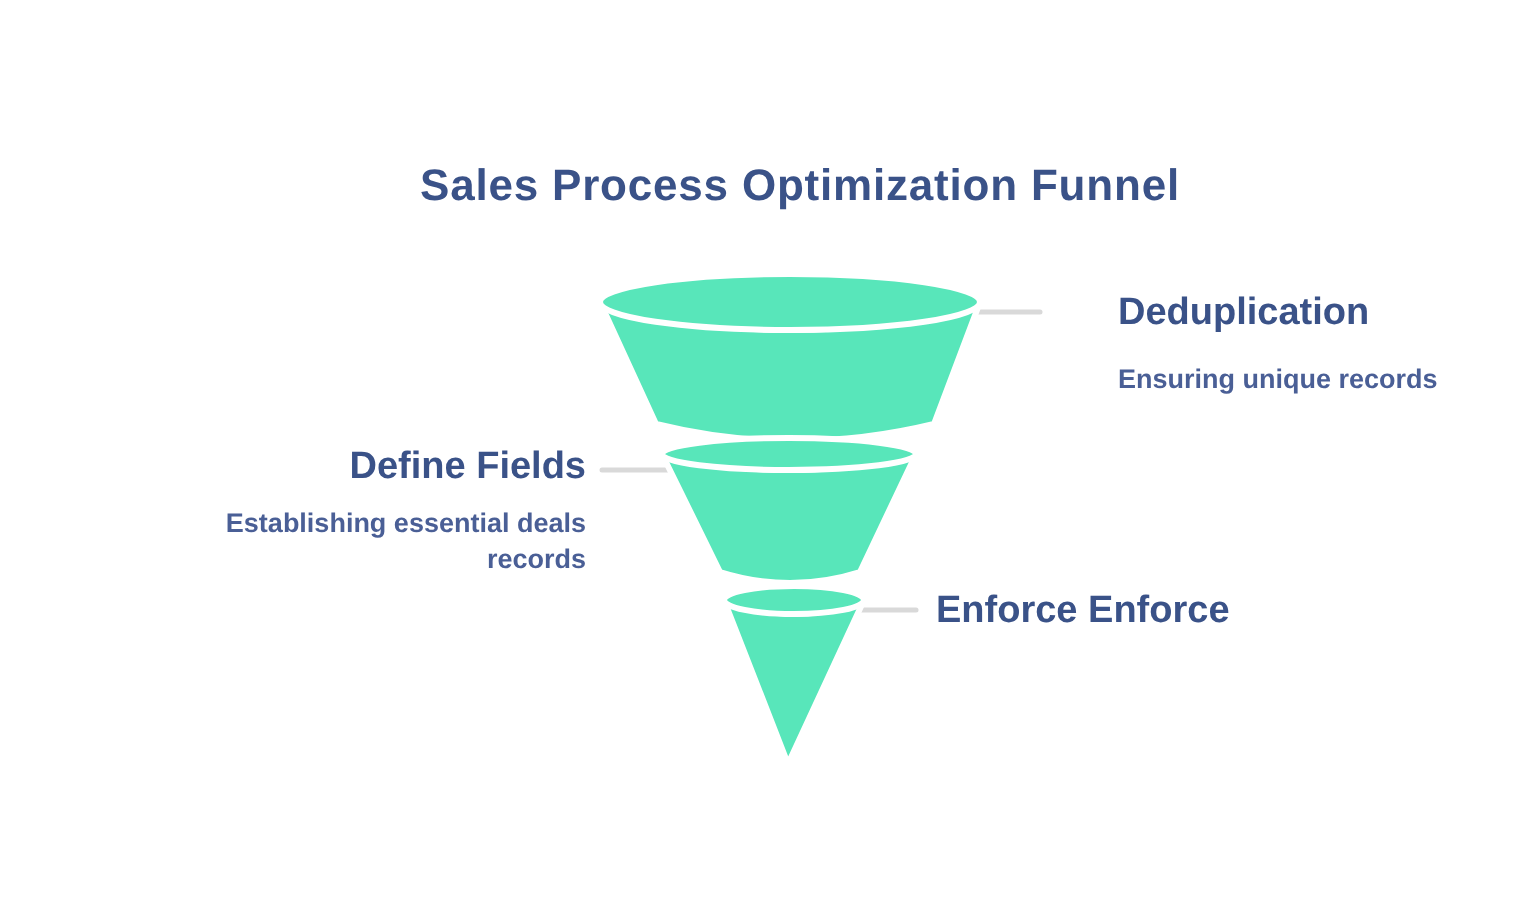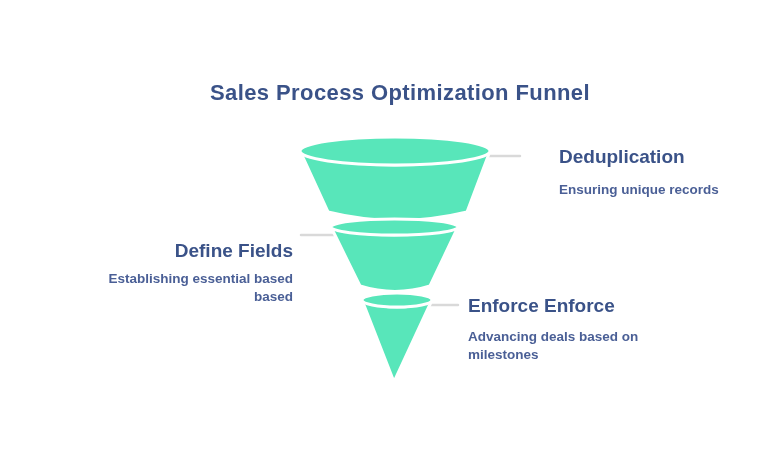--- a/index.html
+++ b/index.html
@@ -66,21 +66,21 @@
   .stage-desc{
     margin-top:11px;
     font-size:13.5px;
     line-height:18px;
     font-weight:700;
     color:var(--description-text);
   }
   .desc-line{display:block;}
   .stage-block.dedup{left:530px;top:145px;margin-left:29px;}
   .stage-block.dedup .stage-desc{margin-top:13px;}
-  .stage-block.define{right:475px;top:222px;margin-top:17px;}
+  .stage-block.define{right:475px;top:222px;}
   .stage-block.define .stage-desc{margin-top:8px;}
   .stage-block.enforce{left:468px;top:294px;}
 </style>
 </head>
 <body>
 
 <div class="canvas">
 
   <h1 class="diagram-title">Sales Process Optimization Funnel</h1>
 
@@ -103,26 +103,22 @@
   <div class="stage-block dedup">
     <div class="stage-title">Deduplication</div>
     <div class="stage-desc">
       <span class="desc-line">Ensuring unique records</span>
     </div>
   </div>
 
   <div class="stage-block define align-right">
     <div class="stage-title">Define Fields</div>
     <div class="stage-desc">
-      <span class="desc-line">Establishing essential based</span>
-      <span class="desc-line">based</span>
+      <span class="desc-line">Establishing essential deals</span>
+      <span class="desc-line">records</span>
     </div>
   </div>
 
   <div class="stage-block enforce">
     <div class="stage-title">Enforce Enforce</div>
-    <div class="stage-desc">
-      <span class="desc-line">Advancing deals based on</span>
-      <span class="desc-line">milestones</span>
-    </div>
   </div>
 
 </div>
 
 </body></html>

